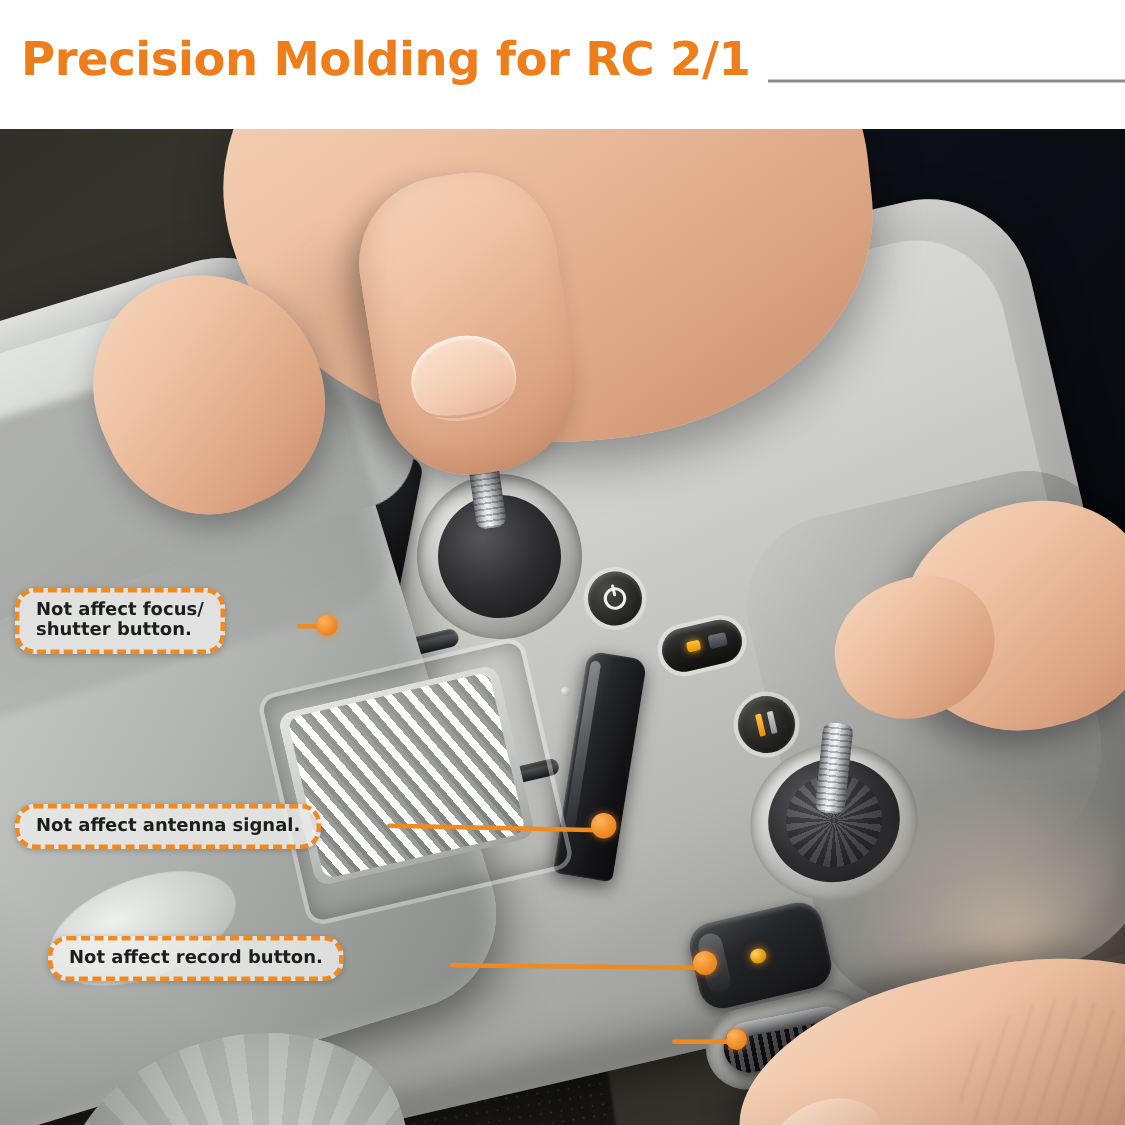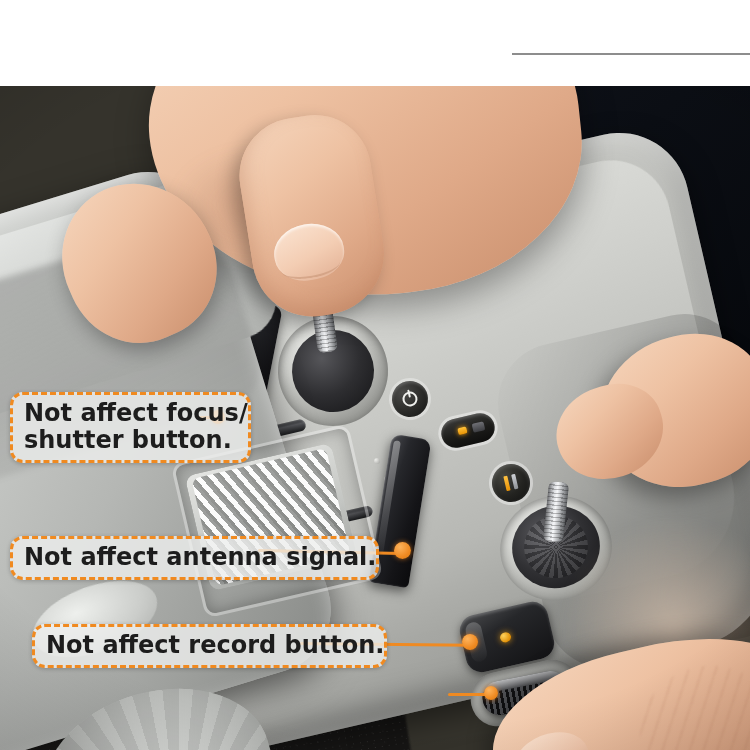--- a/index.html
+++ b/index.html
@@ -415,23 +415,23 @@
     position:absolute;inset:0;pointer-events:none;
     background:radial-gradient(ellipse 115% 95% at 52% 45%,rgba(0,0,0,0) 55%,rgba(0,0,0,.35) 100%);
   }
 
   
   .callout{
     position:absolute;z-index:40;
     background:rgba(238,239,237,.80);
     border:3px dashed #f08a20;
     border-radius:13px;
-    padding:5px 0 6px 11px;
+    padding:5px 11px 6px 11px;
     color:#1d1d1d;
-    font-size:24px;font-weight:bold;line-height:1.12;
+    font-size:12px;font-weight:bold;line-height:1.12;
     white-space:pre;
     font-family:"DejaVu Sans","Liberation Sans",sans-serif;
     box-shadow:0 1px 4px rgba(0,0,0,.22);
   }
   .callout.c1{left:10px;top:306px;}
   .callout.c2{left:10px;top:450px;}
   .callout.c3{left:32px;top:538px;}
   .callout.c4{left:82px;top:589px;}
 
   .leader{position:absolute;z-index:39;height:3px;background:#ef8a22;border-radius:2px;}
@@ -447,20 +447,21 @@
   .leader-dot.d2{left:394px;top:456px;width:17px;height:17px;}
   .leader-dot.d3{left:462px;top:548px;width:16px;height:16px;}
   .leader-dot.d4{left:484px;top:600px;width:14px;height:14px;}
 </style>
 </head>
 <body>
 
 <div class="page">
 
   <div class="header">
+    <div class="header-title">Precision Molding for RC 2/1</div>
     <div class="header-rule"></div>
   </div>
 
   <div class="photo">
 
     <div class="bg-env"></div>
     <div class="bg-wall"></div>
     <div class="bg-darkfloor"></div>
     <div class="bg-speckle"></div>
 

